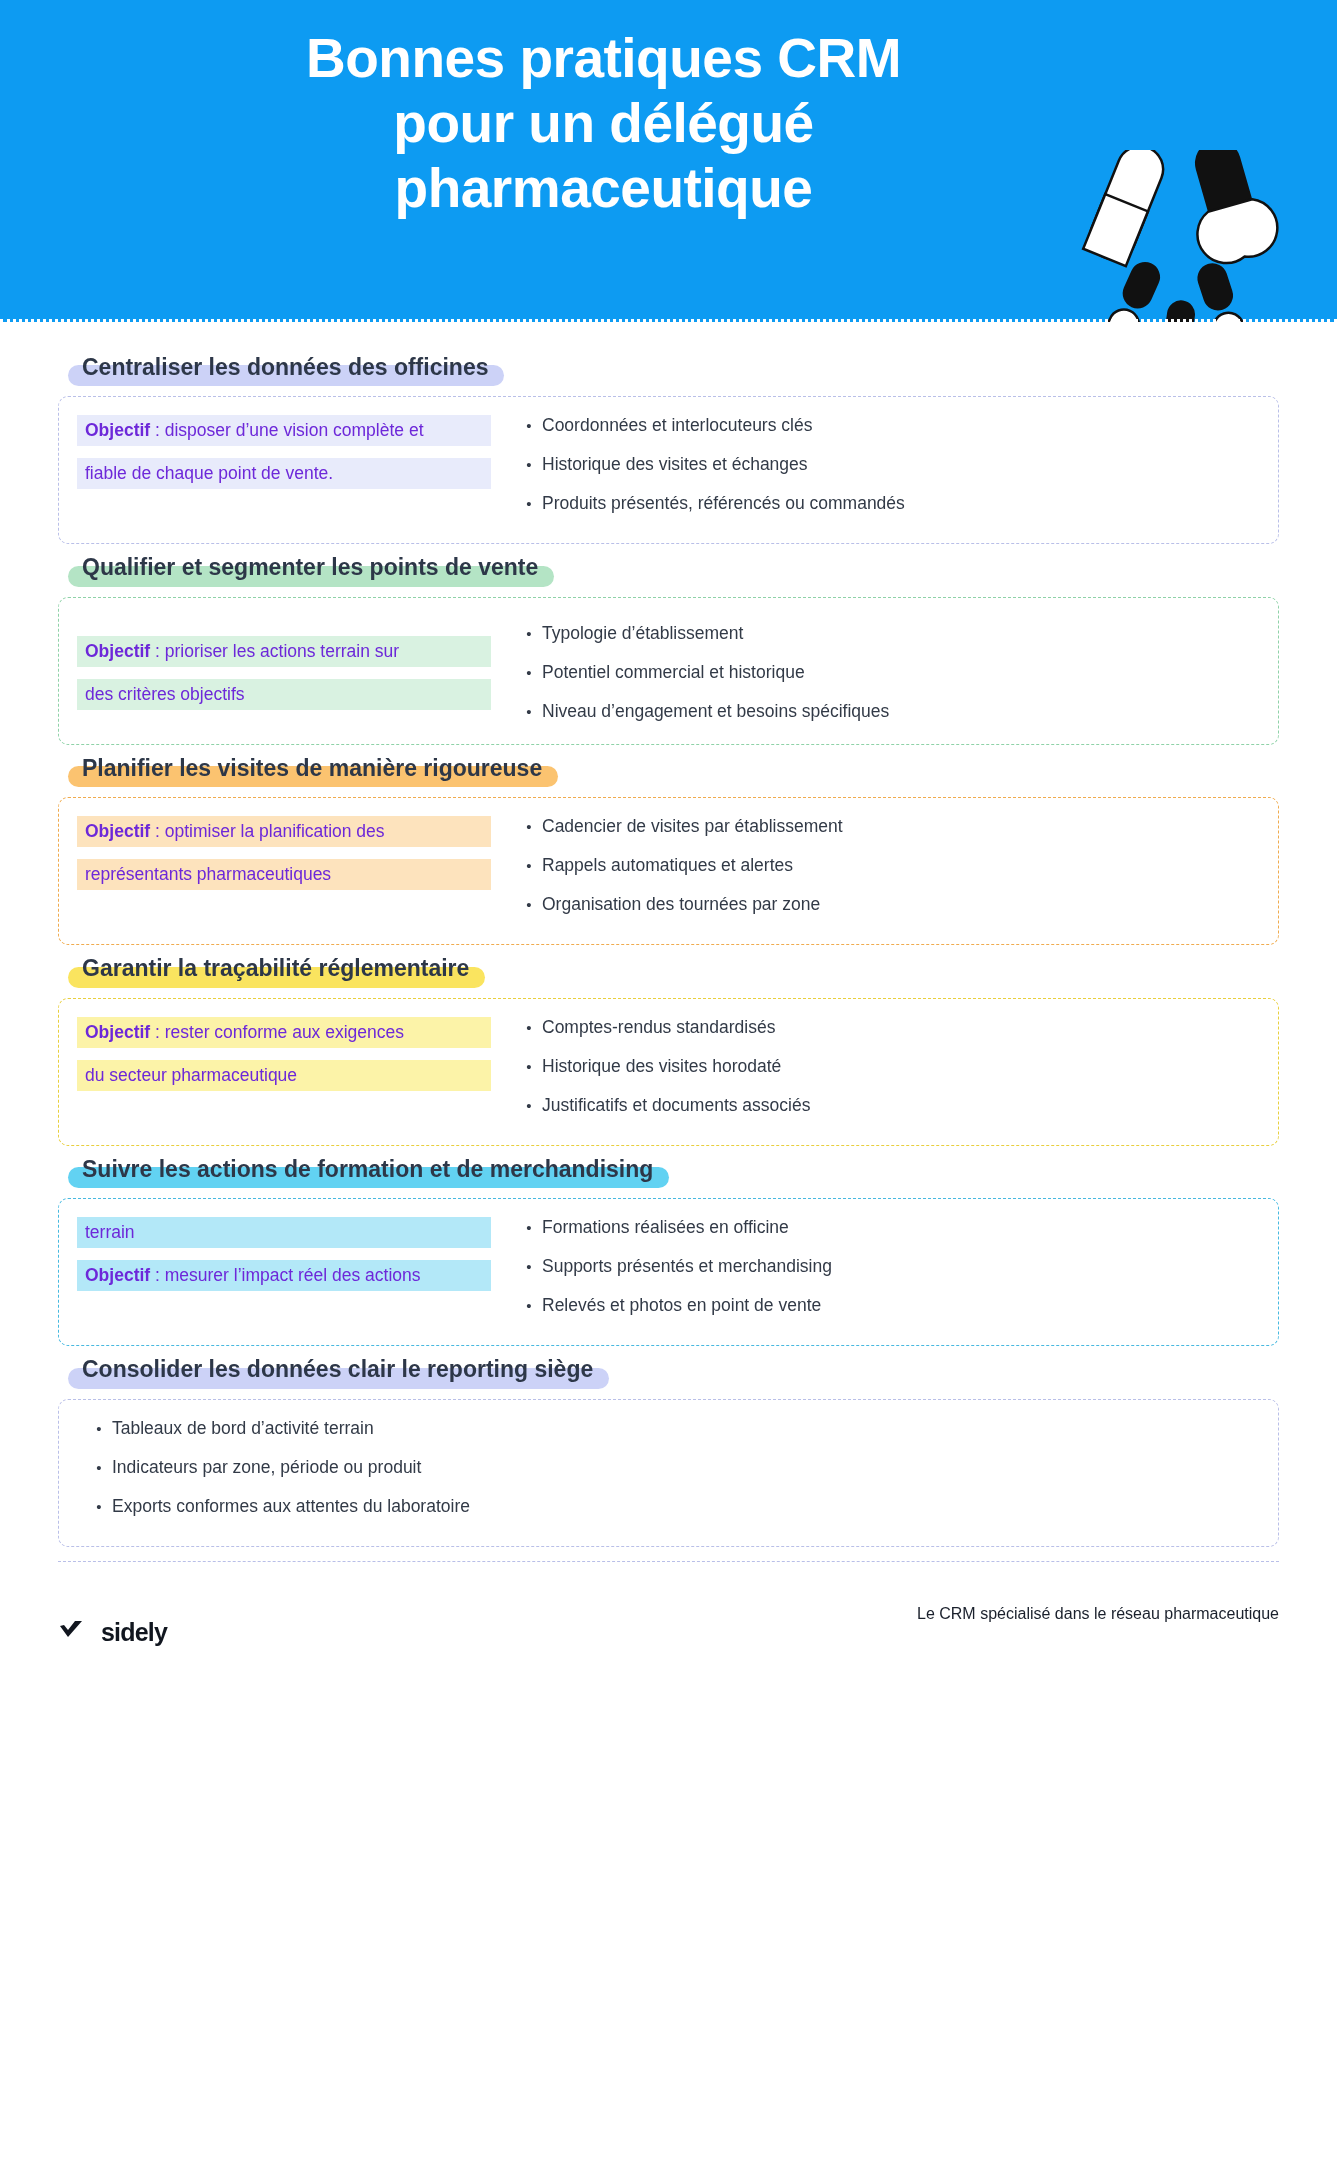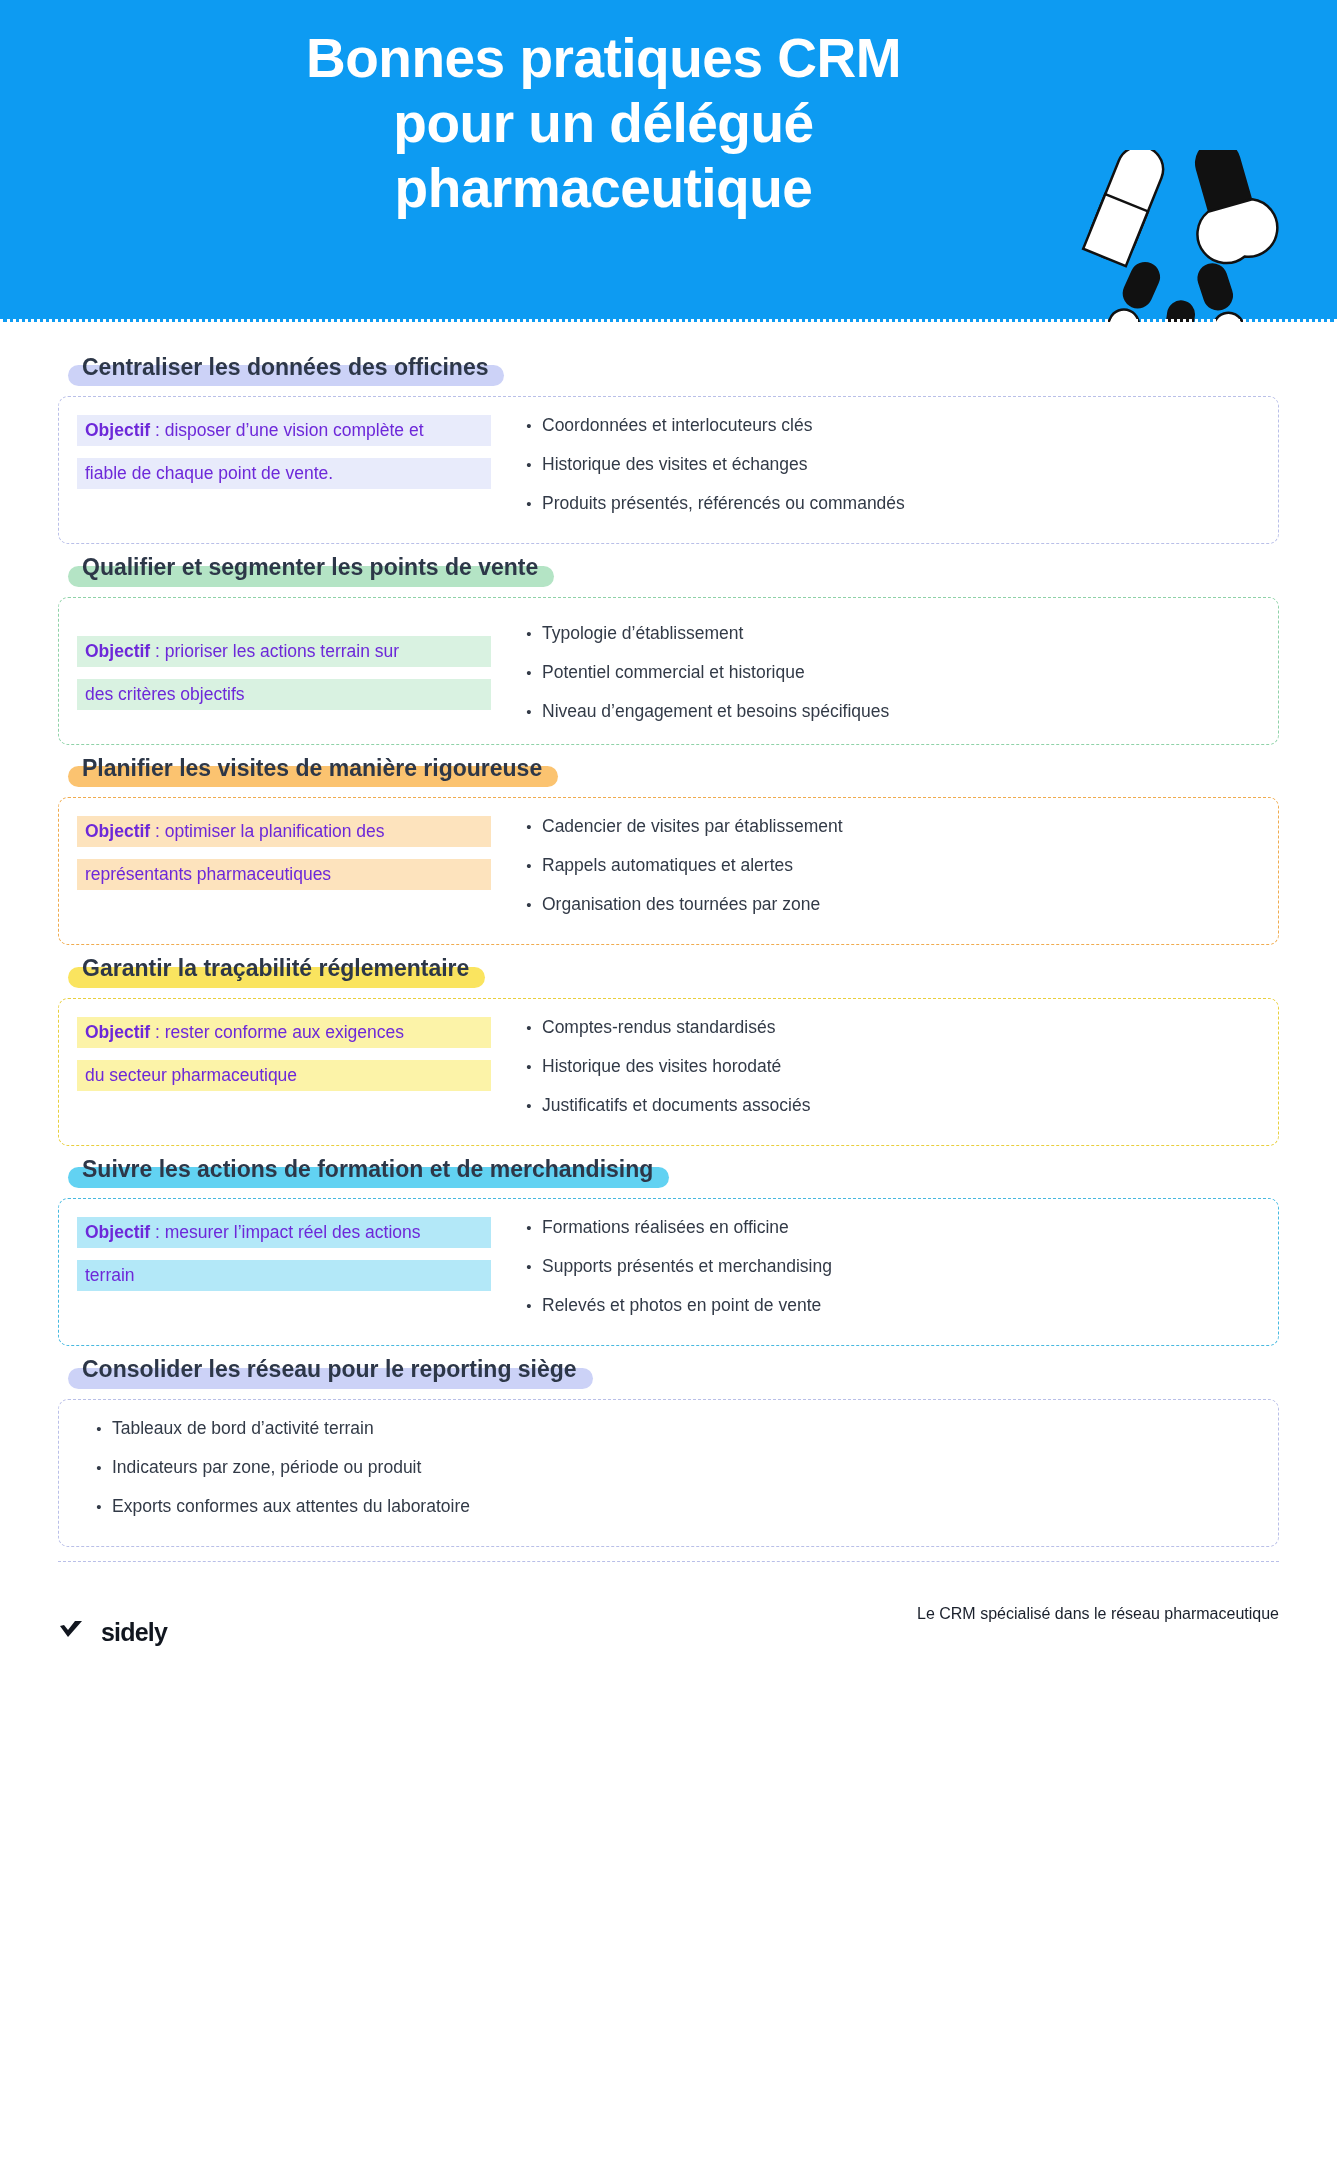--- a/index.html
+++ b/index.html
@@ -294,42 +294,42 @@
           </div>
           <div class="bullet-row">
             <span class="bullet-hl" style="background: rgb(252, 243, 168);"></span>
             <span class="bullet-dot">•</span>
             <span class="bullet-text">Justificatifs et documents associés</span>
           </div>
         </div>
       </div></div>
     <div class="section"><div class="sec-heading"><span class="hl" style="background: rgb(98, 210, 242);"></span><span>Suivre les actions de formation et de merchandising</span></div><div class="sec-box" style="border-color: rgb(71, 185, 224);">
         <div class="col-left">
+          <div class="obj-line" style="background: rgb(179, 232, 248);"><span>terrain</span></div>
           <div class="obj-line" style="background: rgb(179, 232, 248);"><b>Objectif</b><span> : mesurer l’impact réel des actions</span></div>
-          <div class="obj-line" style="background: rgb(179, 232, 248);"><span>terrain</span></div>
         </div>
         <div class="col-right">
           <div class="bullet-row">
             <span class="bullet-hl" style="background: rgb(179, 232, 248);"></span>
             <span class="bullet-dot">•</span>
             <span class="bullet-text">Formations réalisées en officine</span>
           </div>
           <div class="bullet-row">
             <span class="bullet-hl" style="background: rgb(179, 232, 248);"></span>
             <span class="bullet-dot">•</span>
             <span class="bullet-text">Supports présentés et merchandising</span>
           </div>
           <div class="bullet-row">
             <span class="bullet-hl" style="background: rgb(179, 232, 248);"></span>
             <span class="bullet-dot">•</span>
             <span class="bullet-text">Relevés et photos en point de vente</span>
           </div>
         </div>
       </div></div>
-    <div class="section"><div class="sec-heading"><span class="hl" style="background: rgb(204, 210, 247);"></span><span>Consolider les réseau pour le reporting siège</span></div><div class="sec-box" style="border-color: rgb(185, 191, 232);">
+    <div class="section"><div class="sec-heading"><span class="hl" style="background: rgb(204, 210, 247);"></span><span>Consolider les données clair le reporting siège</span></div><div class="sec-box" style="border-color: rgb(185, 191, 232);">
         <div class="col-right">
           <div class="bullet-row">
             <span class="bullet-hl" style="background: rgb(232, 235, 251);"></span>
             <span class="bullet-dot">•</span>
             <span class="bullet-text">Tableaux de bord d’activité terrain</span>
           </div>
           <div class="bullet-row">
             <span class="bullet-hl" style="background: rgb(232, 235, 251);"></span>
             <span class="bullet-dot">•</span>
             <span class="bullet-text">Indicateurs par zone, période ou produit</span>

